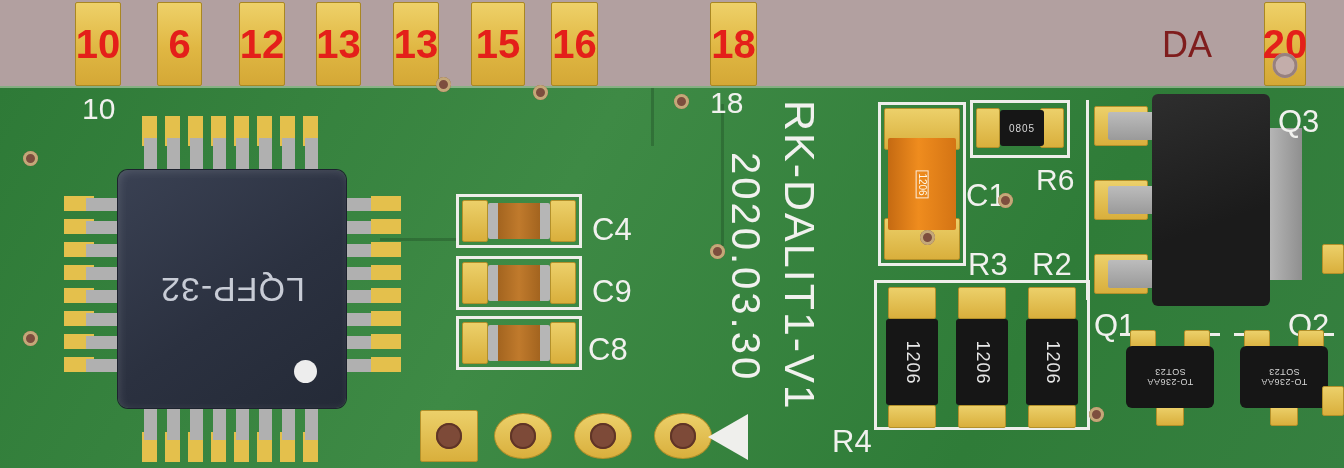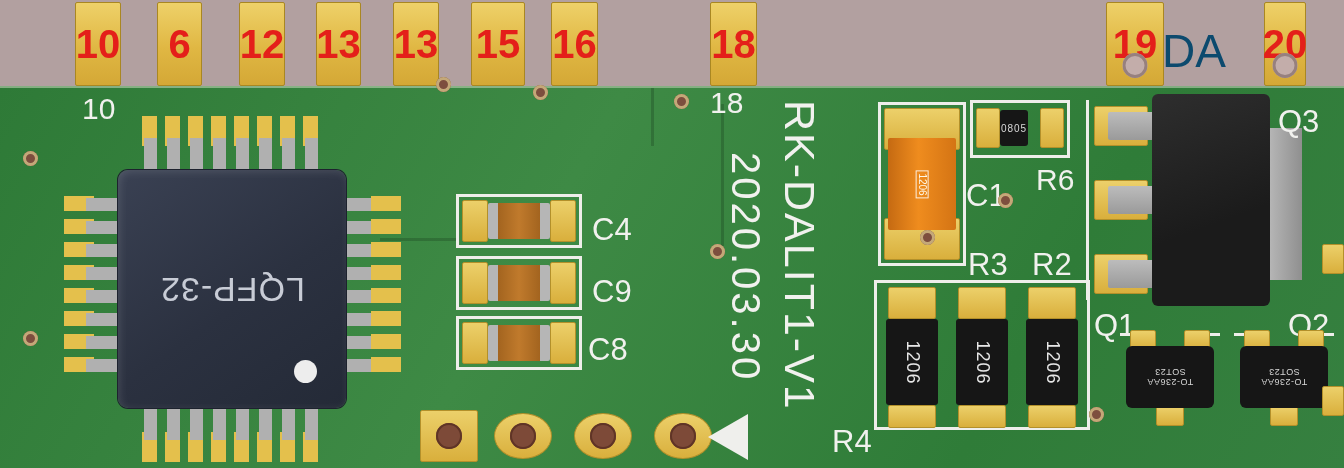--- a/index.html
+++ b/index.html
@@ -73,29 +73,25 @@
   <div class="abs toppad" style="left:471px;width:54px">
       <div class="pad-num">15</div>
     </div>
   <div class="abs toppad" style="left:551px;width:47px">
       <div class="pad-num">16</div>
     </div>
   <div class="abs toppad" style="left:710px;width:47px">
       <div class="pad-num">18</div>
     </div>
 
-  <div class="abs toppad" style="left:1106px;width:58px">
-    <div class="pad-num">19</div>
-    <div class="pad-hole"></div>
-  </div>
   <div class="abs toppad" style="left:1264px;width:42px">
     <div class="pad-num">20</div>
     <div class="pad-hole"></div>
   </div>
-  <div class="abs" style="left:1162px;top:24px;font-size:46px;color:#0c4a6e">DA</div>
+  <div class="abs" style="left:1162px;top:24px;font-size:36px;color:#7f1d1d">DA</div>
 
   <div class="abs silk" style="left:82px;top:92px;font-size:30px">10</div>
   <div class="abs silk" style="left:710px;top:86px;font-size:30px">18</div>
 
   <div class="abs silk v-text" style="left:768px;top:152px;font-size:40px;letter-spacing:3px">2020.03.30</div>
   <div class="abs silk v-text" style="left:824px;top:100px;font-size:43px;letter-spacing:2px">RK-DALIT1-V1</div>
 
   <div class="abs padrow-h" style="left:142px;top:116px;width:181px;height:30px"></div>
   <div class="abs leadrow-h" style="left:144px;top:138px;width:180px;height:36px"></div>
   <div class="abs padrow-h" style="left:142px;top:432px;width:181px;height:30px"></div>
@@ -131,21 +127,21 @@
   <div class="abs gold" style="left:884px;top:108px;width:76px;height:42px"></div>
   <div class="abs gold" style="left:884px;top:218px;width:76px;height:42px"></div>
   <div class="abs orangebody" style="left:888px;top:138px;width:68px;height:92px">
     <span class="cap-mark">1206</span>
   </div>
   <div class="abs silk label31" style="left:966px;top:178px">C1</div>
 
   <div class="abs whitebox" style="left:970px;top:100px;width:100px;height:58px"></div>
   <div class="abs gold" style="left:976px;top:108px;width:24px;height:40px"></div>
   <div class="abs gold" style="left:1040px;top:108px;width:24px;height:40px"></div>
-  <div class="abs blackbody" style="left:1000px;top:110px;width:28px;height:36px;display:flex;align-items:center;justify-content:center">
+  <div class="abs blackbody" style="left:1000px;top:110px;width:44px;height:36px;display:flex;align-items:center;justify-content:center">
     <span class="res-small-mark">0805</span>
   </div>
   <div class="abs silk" style="left:1036px;top:163px;font-size:30px">R6</div>
 
   <div class="abs silk label31" style="left:968px;top:247px">R3</div>
   <div class="abs silk label31" style="left:1032px;top:247px">R2</div>
 
   <div class="abs whitebox" style="left:874px;top:280px;width:216px;height:150px"></div>
 
   <div class="abs gold" style="left:888px;top:287px;width:48px;height:32px"></div>

